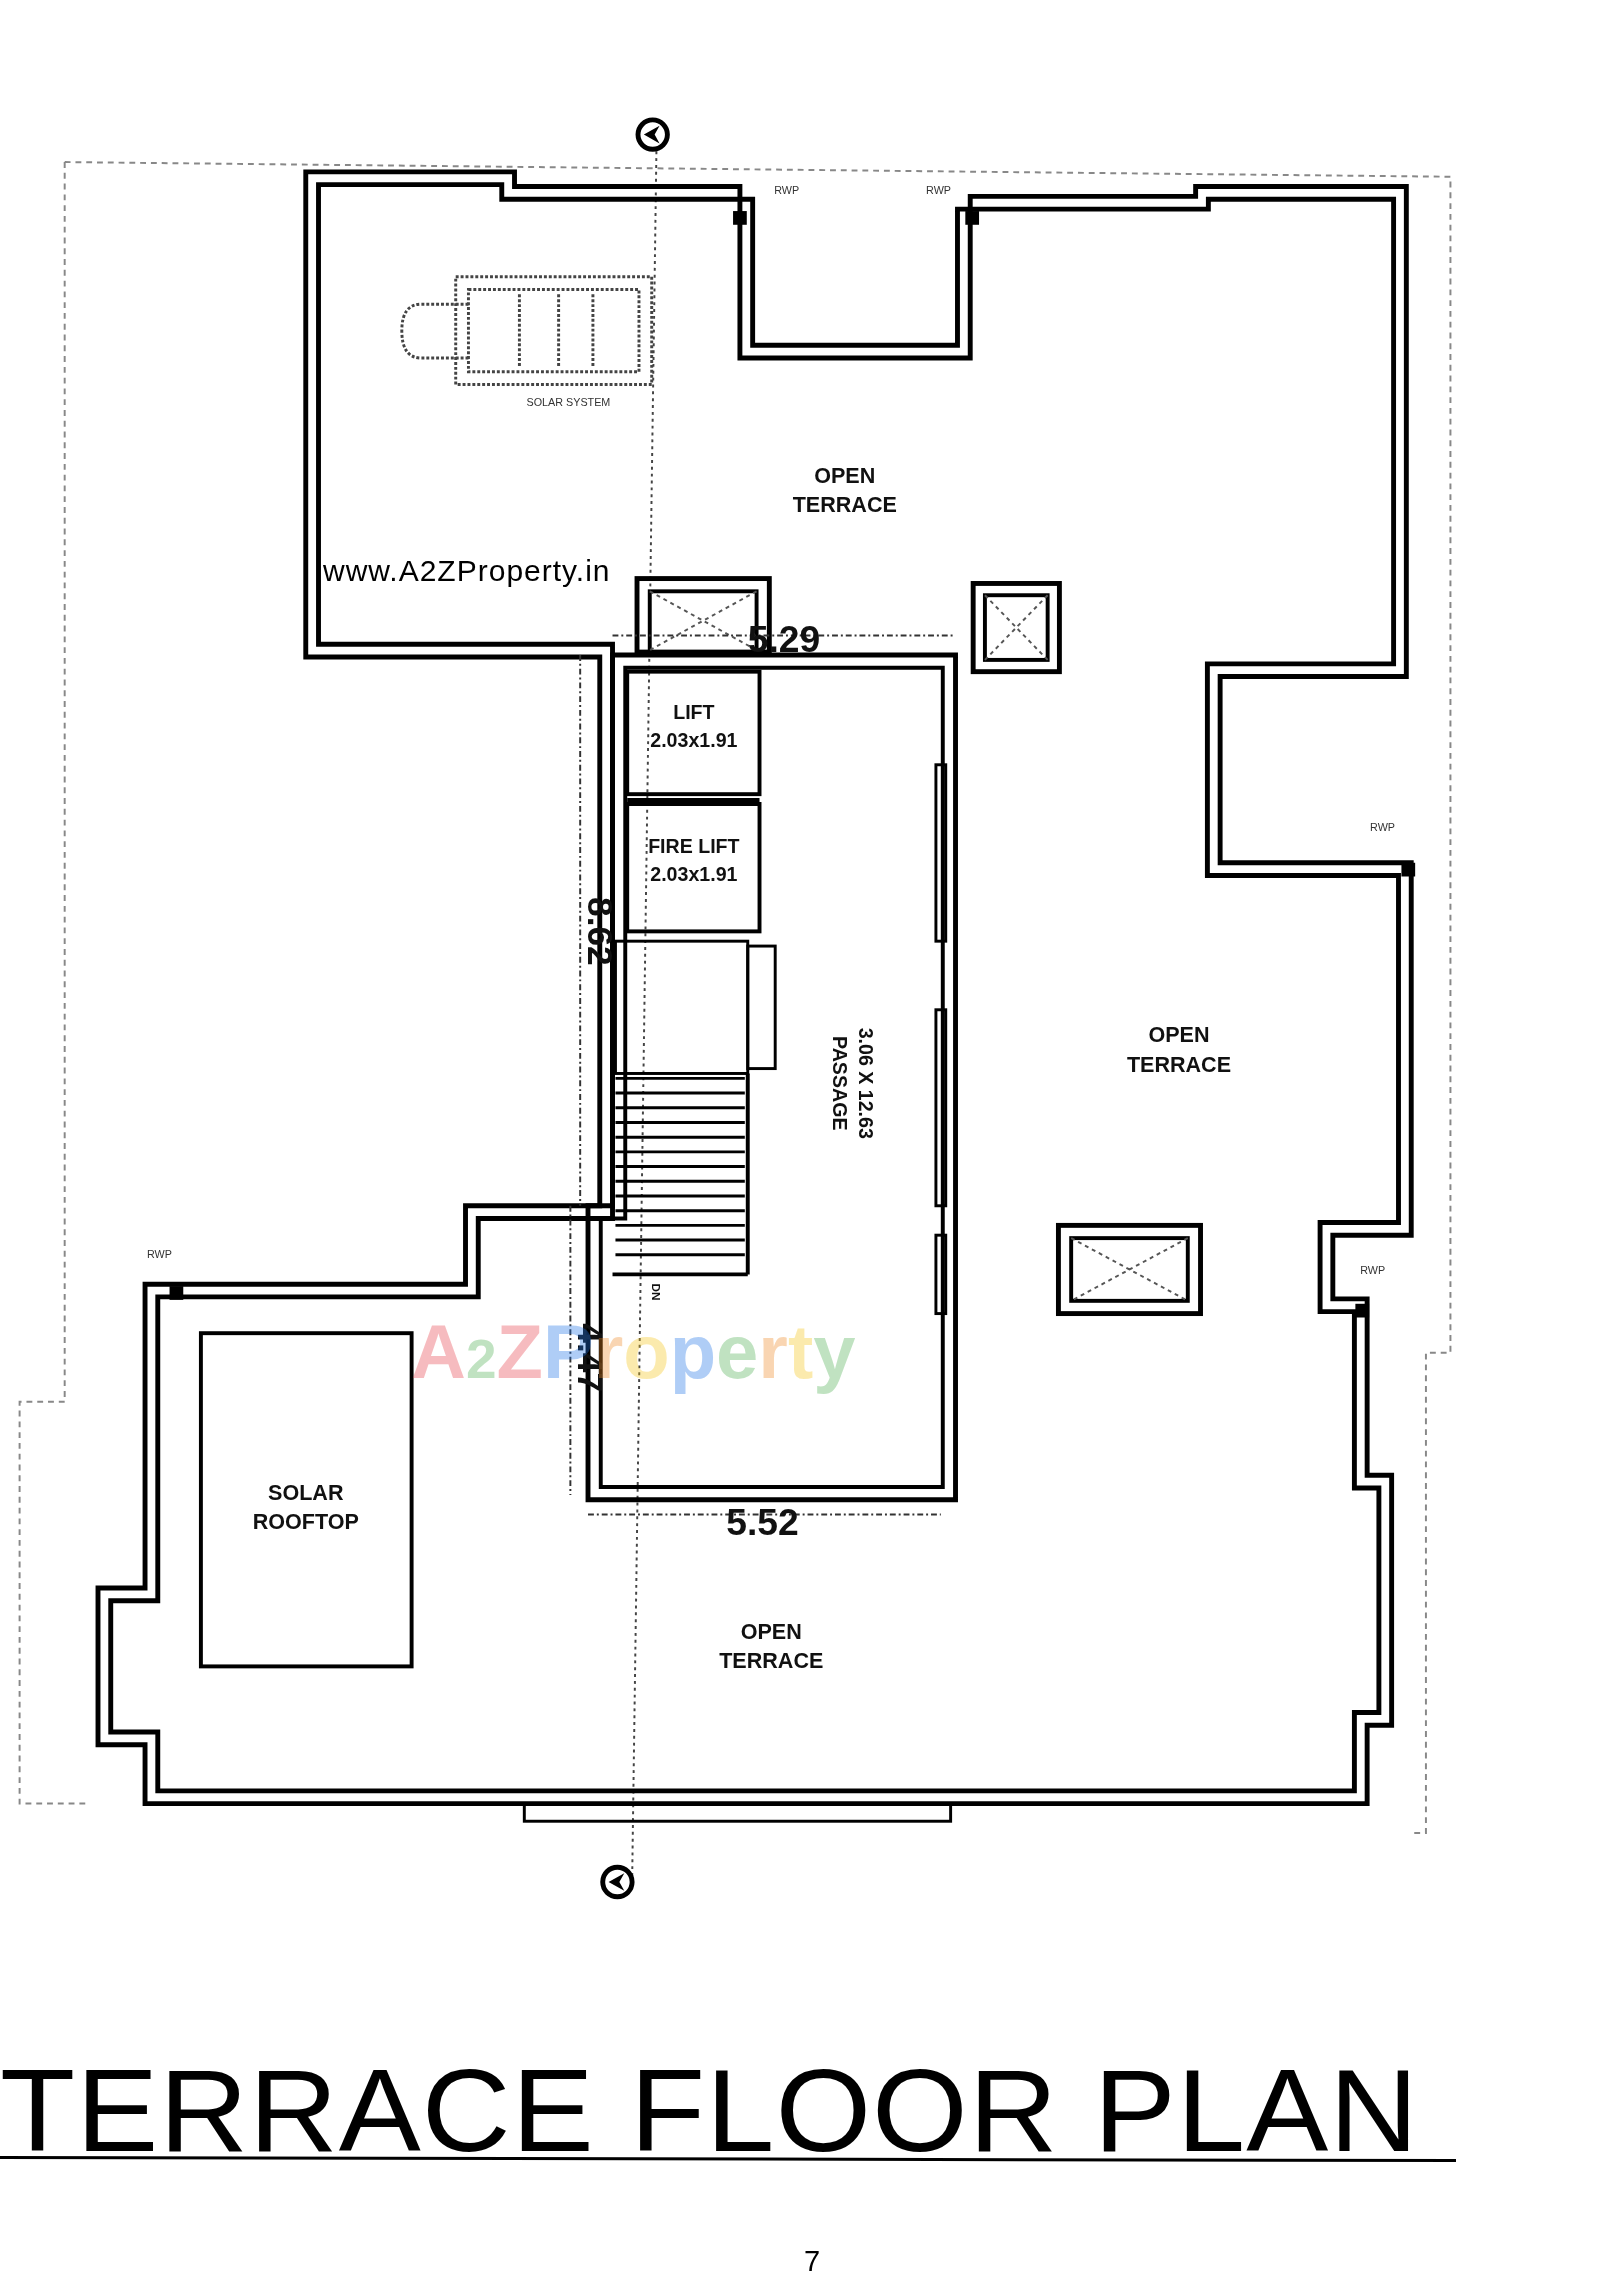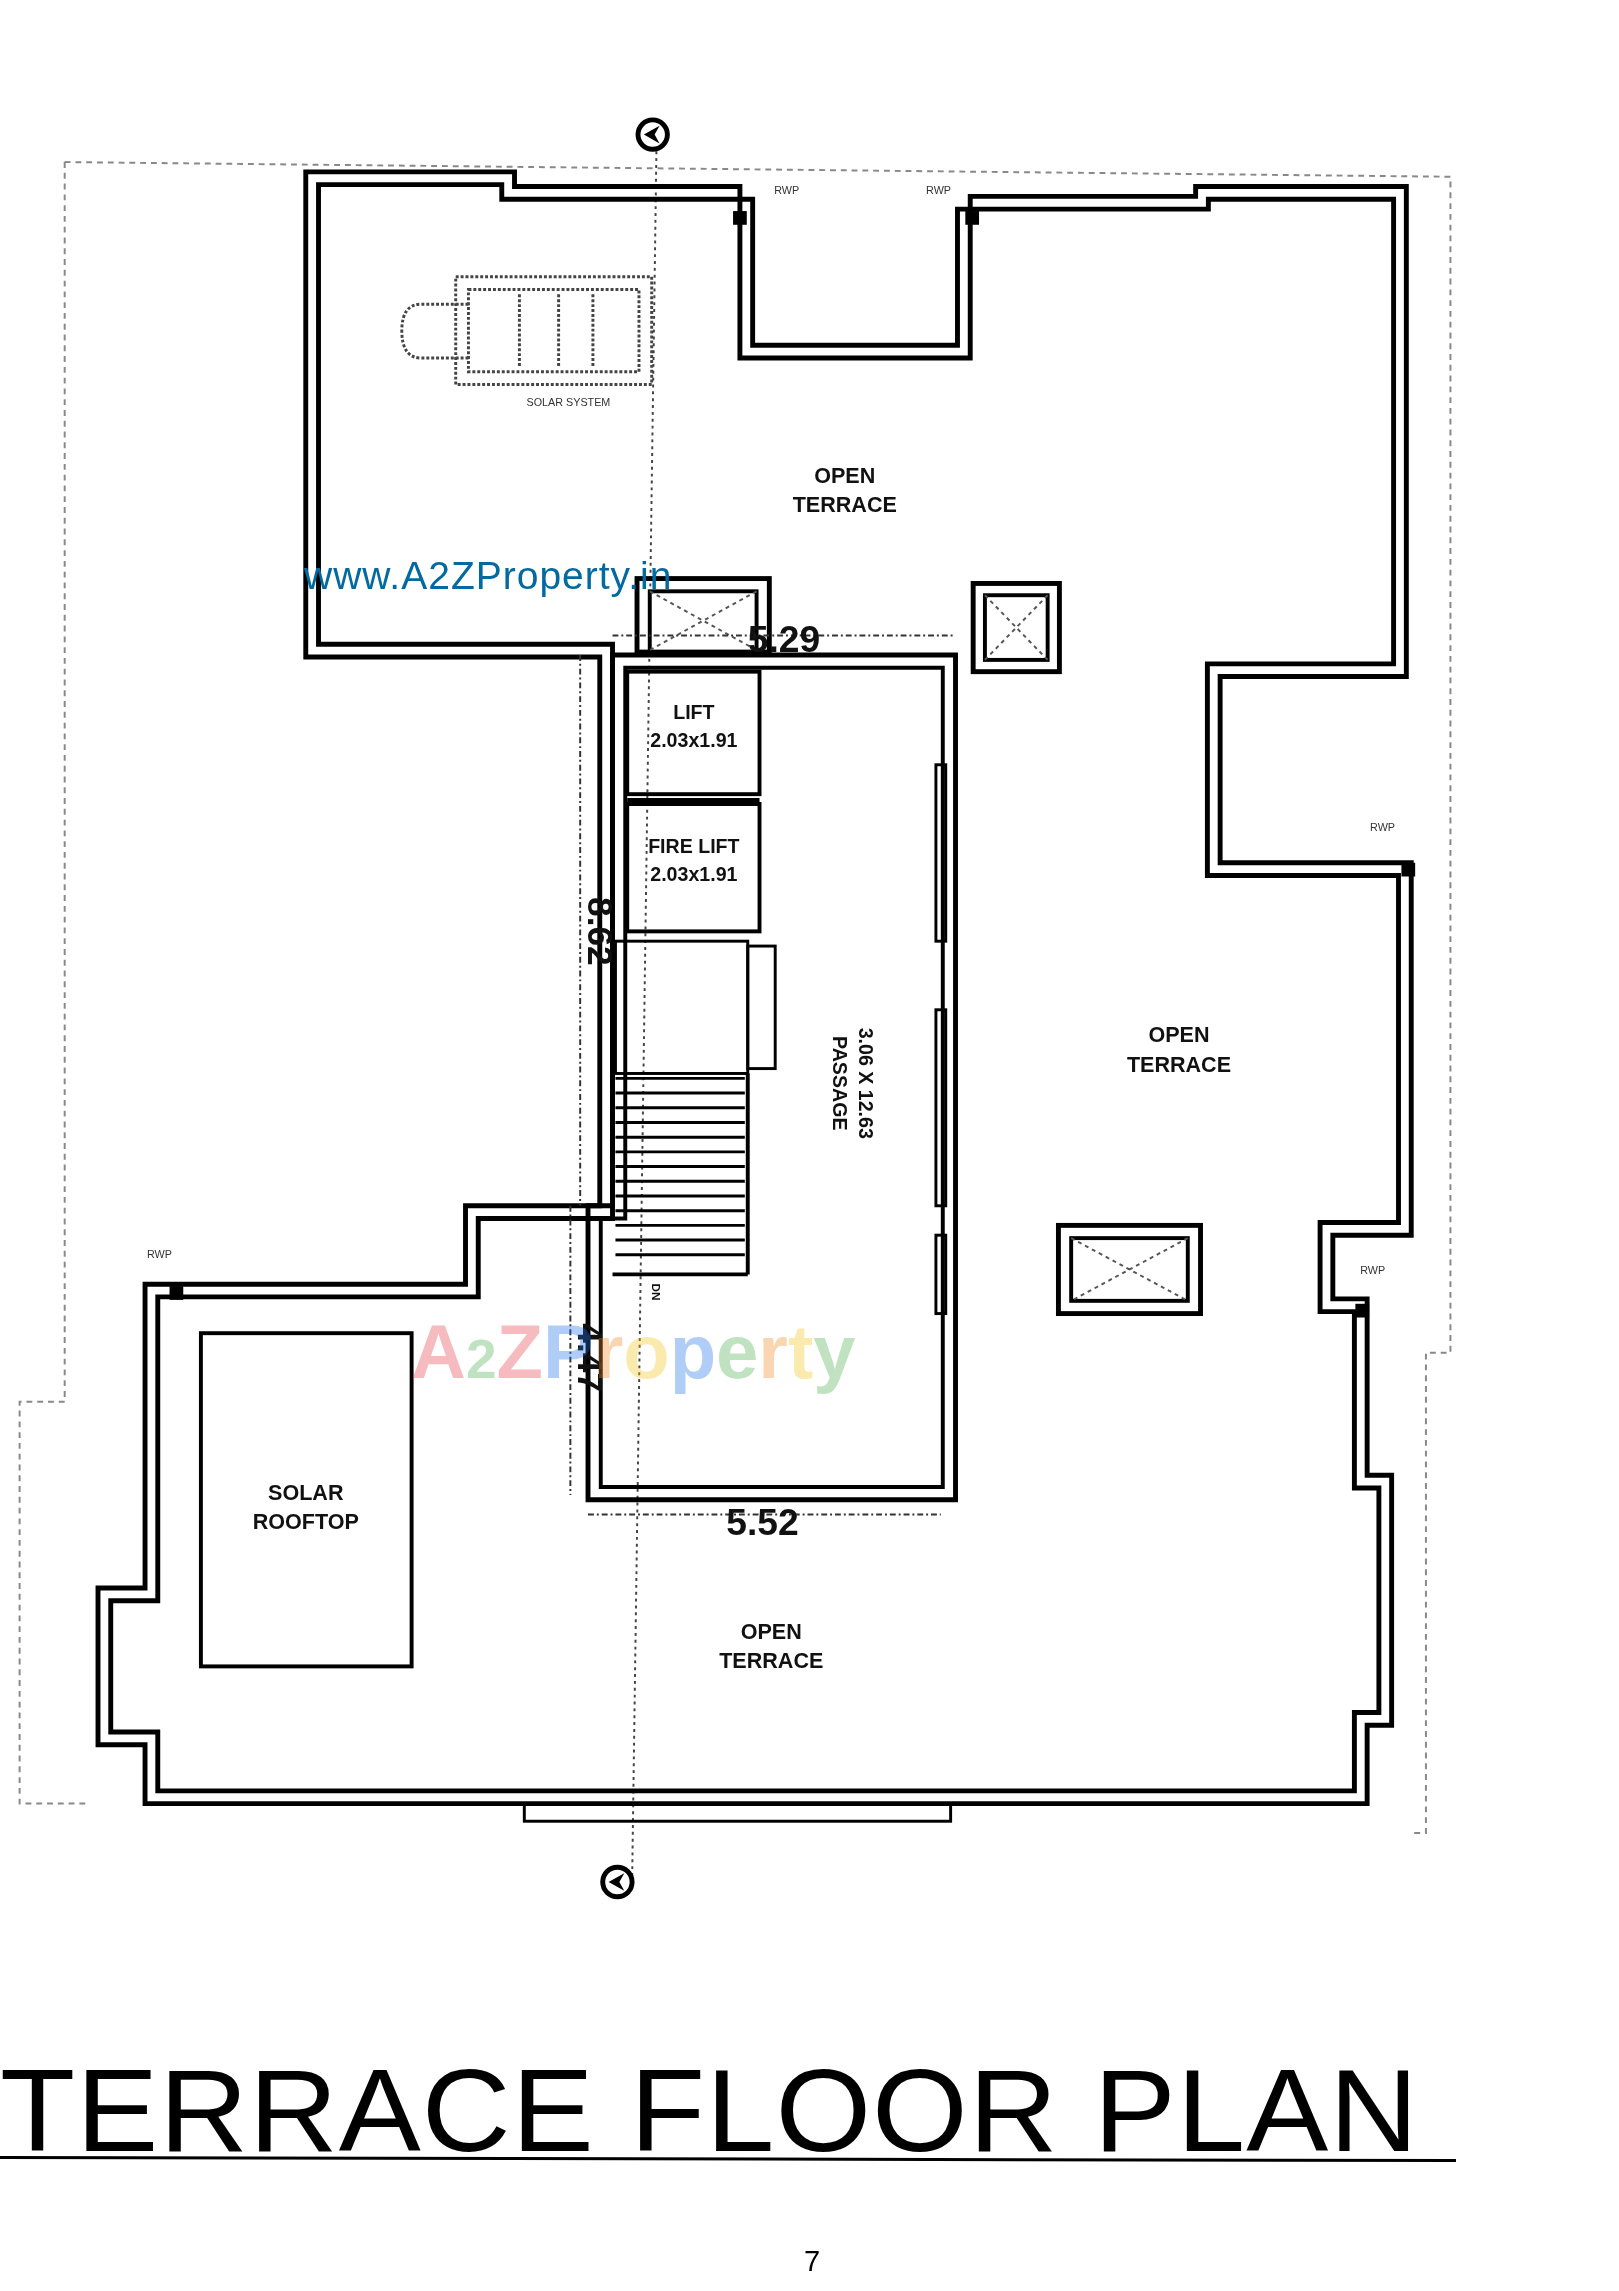--- a/index.html
+++ b/index.html
@@ -1,20 +1,20 @@
 <!DOCTYPE html>
 <html><head>
 <meta charset="utf-8">
 <style>
   html, body { margin:0; padding:0; background:#ffffff; }
   body { width:1619px; height:2292px; position:relative; overflow:hidden; font-family:"Liberation Sans", sans-serif; }
   svg.plan { position:absolute; left:0; top:0; width:1619px; height:2292px; }
   .lbl { font-family:"Liberation Sans", sans-serif; font-weight:bold; fill:#111; }
   .small { font-family:"Liberation Sans", sans-serif; fill:#333; font-size:11px; }
-  .wm1 { position:absolute; left:304px; top:554px; font-size:39px; color:#0369a1; font-family:"Liberation Sans", sans-serif; letter-spacing:1px; }
+  .wm1 { position:absolute; left:323px; top:554px; font-size:30px; color:#000000; font-family:"Liberation Sans", sans-serif; letter-spacing:1px; }
   .wm2 { position:absolute; left:411px; top:1308px; font-size:76px; font-weight:bold; font-family:"Liberation Sans", sans-serif; opacity:0.35;text-align:center; }
   .wm2 span { display:inline-block; }
   .title { position:absolute; left:0; top:2044px; width:1451px; font-size:123px; letter-spacing:1px; color:#000; font-family:"Liberation Sans", sans-serif; white-space:nowrap; transform:scaleY(0.95); transform-origin:left top; }
   .title-rule { position:absolute; left:0; top:2156px; width:1456px; height:2.9px; background:#000; transform:rotate(0.12deg); transform-origin:left; }
   .pageno { position:absolute; left:804px; top:2245px; font-size:29px; color:#000; font-family:"Liberation Sans", sans-serif; }
 </style>
 </head>
 <body>
 
 <svg class="plan" viewBox="0 0 1652 2338" xmlns="http://www.w3.org/2000/svg">

